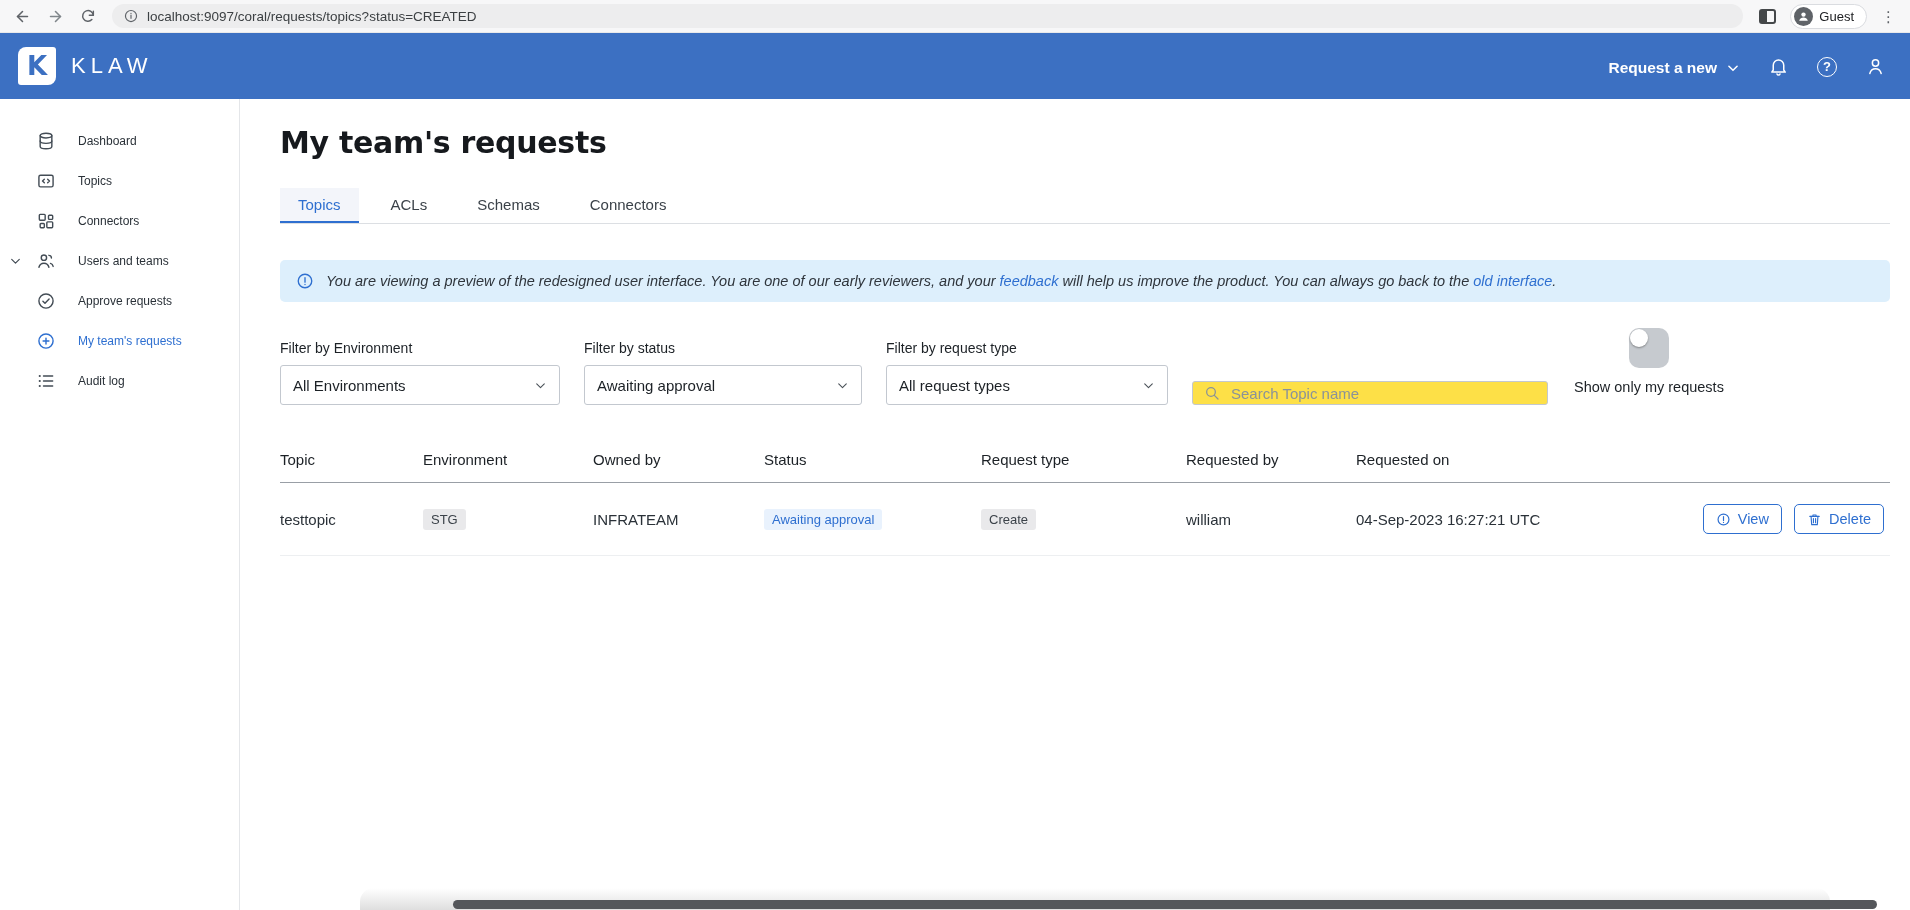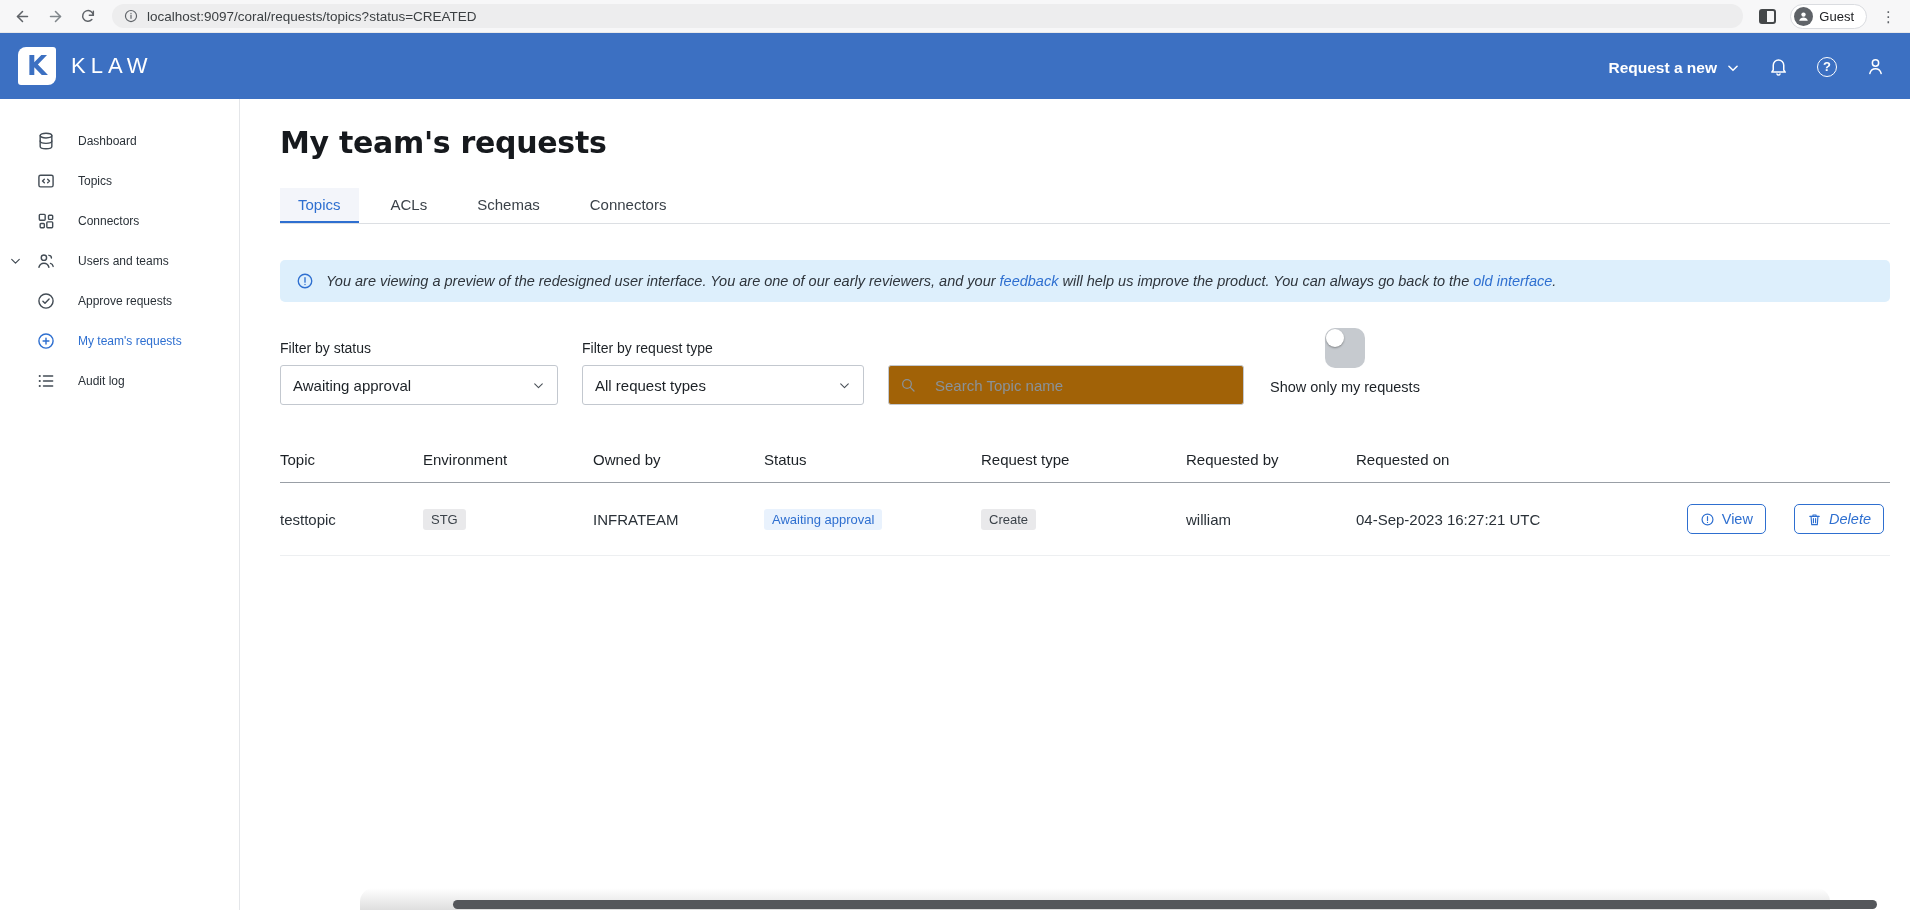--- a/index.html
+++ b/index.html
@@ -81,22 +81,22 @@
   .filters { margin-top:26px; display:flex; align-items:flex-end; gap:24px; }
   .filter-group { display:flex; flex-direction:column; }
   .filter-label { font-size:14px; color:#1c2126; margin-bottom:9px; }
   .select {
     height:40px; border:1px solid #c3c8cf; border-radius:3px; background:#fff;
     display:flex; align-items:center; justify-content:space-between;
     padding:0 12px; font-size:15px; color:#1c2126; cursor:pointer;
   }
   .w-env { width:280px; } .w-status { width:278px; } .w-type { width:282px; }
   .search-box {
-    width:356px; height:40px; border:1px solid #c3c8cf; border-radius:3px; background:#a16207;
-    display:flex; align-items:center; padding:0 11px; gap:17px;
+    width:356px; height:24px; border:1px solid #c3c8cf; border-radius:3px; background:#fde047;
+    display:flex; align-items:center; padding:0 11px; gap:9px;
   }
   .search-box input { border:none; outline:none; font-size:15px; color:#1c2126; width:100%; font-family:inherit; background:transparent; }
   .search-box input::placeholder { color:#8a9299; }
   .toggle-wrap { display:flex; align-items:center; gap:11px; margin:0 0 10px 2px;flex-direction:column; }
   .toggle { width:40px; height:20px; background:#c6cacf; border-radius:10px; position:relative; cursor:pointer; flex:0 0 40px; }
   .toggle .knob { width:18px; height:18px; background:#fff; border-radius:50%; position:absolute; left:1px; top:1px; box-shadow:0 1px 2px rgba(0,0,0,.35); }
   .toggle-label { font-size:14.5px; color:#1c2126; }
 
   table.req-table { margin-top:46px; width:100%; border-collapse:collapse; table-layout:fixed; }
   .req-table th {
@@ -104,21 +104,21 @@
     padding:0 6px 14px 0; border-bottom:1px solid #999fa6;
   }
   .req-table td { padding:21px 6px 21px 0; font-size:15px; color:#2a3138; border-bottom:1px solid #edeff1; }
   .chip { display:inline-block; background:#e9e9eb; border-radius:3px; padding:3px 8px; font-size:13px; color:#3b4249; }
   .chip.status { background:#e9f2fd; color:#2e6fd0; }
   .actions { text-align:right; white-space:nowrap; }
   .btn {
     display:inline-flex; align-items:center; gap:7px; border:1px solid #2e6fd0; color:#2e6fd0;
     background:#fff; border-radius:5px; padding:6px 12px; font-size:14.5px; cursor:pointer; font-family:inherit;
   }
-  .btn + .btn { margin-left:24px;font-style:italic; }
+  .btn + .btn { margin-left:8px; }
 
   
   .bottom-fade {
     position:absolute; left:360px; right:80px; bottom:0; height:22px;
     background:linear-gradient(rgba(255,255,255,0), #dedede); border-radius:14px 14px 0 0; pointer-events:none;
   }
   .scroll-thumb {
     position:absolute; left:453px; width:1424px; bottom:1px; height:9px;
     background:#55575b; border-radius:5px; cursor:grab;
   }
@@ -296,20 +296,29 @@
             <path d="M12 7.5v6"></path>
             <path d="M12 16.5v.1"></path>
           </svg>
       </span>
       <span>
         <span>You are viewing a preview of the redesigned user interface. You are one of our early reviewers, and your </span><span class="lnk">feedback</span><span> will help us improve the product. You can always go back to the </span><span class="lnk">old interface</span><span>.</span>
       </span>
     </div>
 
     <div class="filters">
+      <div class="filter-group">
+        <div class="filter-label">Filter by Environment</div>
+        <div class="select w-env">
+          <span>All Environments</span>
+          <svg width="13" height="13" viewBox="0 0 24 24" fill="none" stroke="#4a5158" stroke-width="2" stroke-linecap="round" stroke-linejoin="round">
+              <path d="M5 9l7 7 7-7"></path>
+            </svg>
+        </div>
+      </div>
       <div class="filter-group">
         <div class="filter-label">Filter by status</div>
         <div class="select w-status">
           <span>Awaiting approval</span>
           <svg width="13" height="13" viewBox="0 0 24 24" fill="none" stroke="#4a5158" stroke-width="2" stroke-linecap="round" stroke-linejoin="round">
               <path d="M5 9l7 7 7-7"></path>
             </svg>
         </div>
       </div>
       <div class="filter-group">

